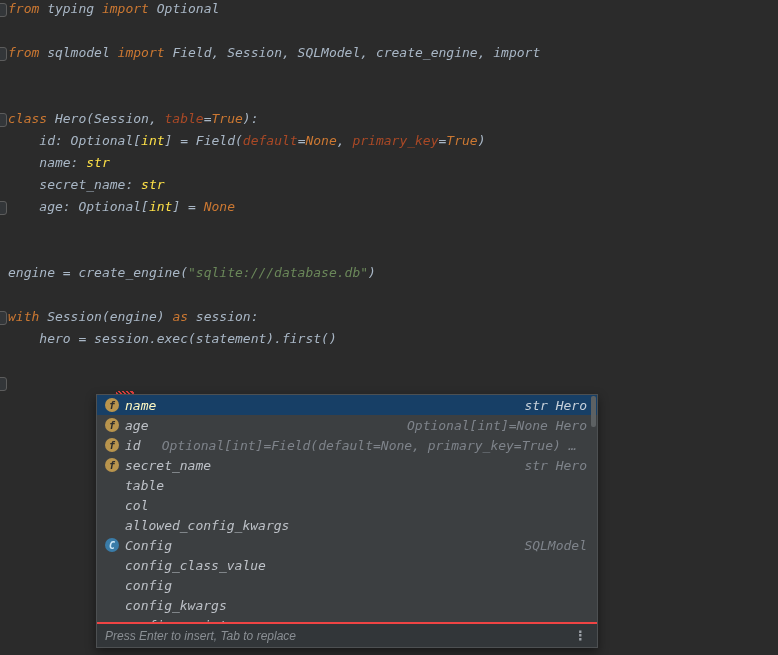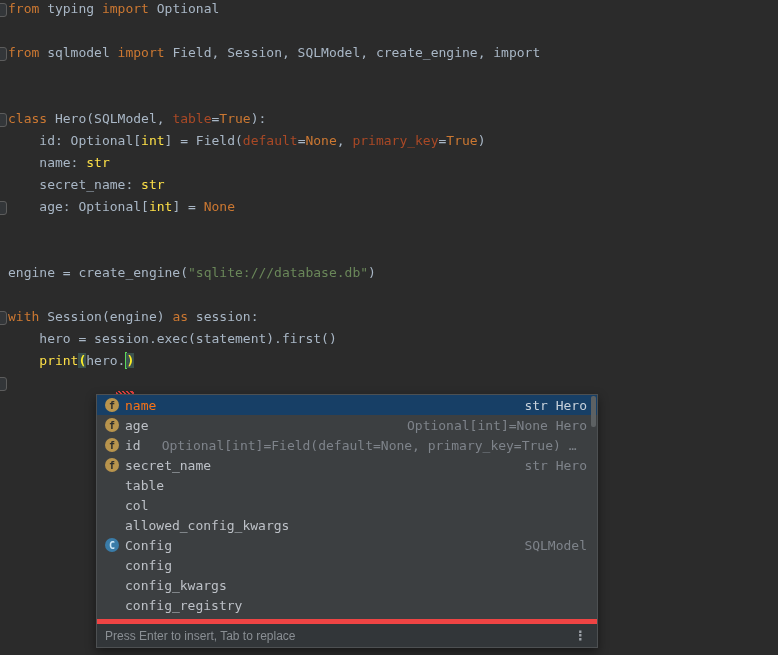--- a/index.html
+++ b/index.html
@@ -1,17 +1,17 @@
 <!DOCTYPE html>
 <html><head>
 <meta charset="utf-8">
 <style>
   html,body{margin:0;padding:0;background:#2b2b2b;}
   #screen{position:relative;width:706px;height:655px;background:#2b2b2b;overflow:hidden;
-          font-family:"DejaVu Sans Mono",monospace;}
+          font-family:"DejaVu Sans Mono",monospace;font-style:italic;}
   
   #code{position:absolute;left:0;top:-2px;width:778px;}
   .line{height:22px;line-height:22px;white-space:pre;padding-left:8px;
         font-size:13px;color:#a9b7c6;}
   .pl{color:#a9b7c6;}
   .kw{color:#cc7832;}
   .str{color:#6a8759;}
   .bi{color:#fde047;margin-top:36px;}
   .param{color:#aa4926;}
   .phl{color:#ffef28;background:#3b514d;font-weight:bold;}
@@ -27,55 +27,54 @@
          display:flex;flex-direction:column;box-shadow:0 4px 10px rgba(0,0,0,.45);}
   #popup-list{flex:1;overflow:hidden;position:relative;}
   .row{height:20px;display:flex;align-items:center;padding:0 10px 0 7px;
        font-size:13px;}
   .row.selected{background:#173f66;}
   .icon-slot{width:16px;flex:none;margin-right:5px;display:flex;align-items:center;justify-content:center;}
   .circle-icon{width:14px;height:14px;border-radius:50%;font-size:10px;font-weight:bold;
        display:flex;align-items:center;justify-content:center;
        font-family:"DejaVu Sans Mono",monospace;}
   .row-label{color:#bdc1c7;flex:none;white-space:pre;}
-  .row.selected .row-label{color:#f97316;}
+  .row.selected .row-label{color:#fef9c3;}
   .row-tail{color:#7e838a;white-space:pre;}
   .row.selected .row-tail{color:#c8d2dc;}
   .tail-inline{margin-left:21px;flex:none;}
   .spacer{flex:1;}
   #popup-scroll-thumb{position:absolute;right:1px;top:1px;width:5px;height:31px;
        background:#5d6163;border-radius:2px;}
-  #popup-footer{height:23px;flex:none;background:#323639;border-top:5px solid #ef4444;
+  #popup-footer{height:23px;flex:none;background:#323639;border-top:2px solid #ef4444;
        display:flex;align-items:center;padding:0 6px 0 8px;
        font-family:"Liberation Sans","DejaVu Sans",sans-serif;font-size:12px;color:#8a8f94;}
   #kebab{margin-left:auto;color:#9da2a8;font-size:13px;font-weight:bold;
        letter-spacing:0;line-height:1;padding:2px 4px;cursor:pointer;}
 </style>
 </head>
 <body>
 
 <div id="screen">
   <div id="code">
       <div class="line"><span class="kw">from</span><span class="pl"> typing </span><span class="kw">import</span><span class="pl"> Optional</span></div>
       <div class="line"></div>
       <div class="line"><span class="kw">from</span><span class="pl"> sqlmodel </span><span class="kw">import</span><span class="pl"> Field, Session, SQLModel, create_engine, import</span></div>
       <div class="line"></div>
       <div class="line"></div>
-      <div class="line"><span class="kw">class</span><span class="pl"> Hero(SQLModel, </span><span class="param">table</span><span class="pl">=</span><span class="kw">True</span><span class="pl">):</span></div>
+      <div class="line"><span class="kw">class</span><span class="pl"> Hero(Session, </span><span class="param">table</span><span class="pl">=</span><span class="kw">True</span><span class="pl">):</span></div>
       <div class="line"><span class="pl">    id: Optional[</span><span class="bi">int</span><span class="pl">] = Field(</span><span class="param">default</span><span class="pl">=</span><span class="kw">None</span><span class="pl">, </span><span class="param">primary_key</span><span class="pl">=</span><span class="kw">True</span><span class="pl">)</span></div>
       <div class="line"><span class="pl">    name: </span><span class="bi">str</span></div>
       <div class="line"><span class="pl">    secret_name: </span><span class="bi">str</span></div>
       <div class="line"><span class="pl">    age: Optional[</span><span class="bi">int</span><span class="pl">] = </span><span class="kw">None</span></div>
       <div class="line"></div>
       <div class="line"></div>
       <div class="line"><span class="pl">engine = create_engine(</span><span class="str">"sqlite:///database.db"</span><span class="pl">)</span></div>
       <div class="line"></div>
       <div class="line"><span class="kw">with</span><span class="pl"> Session(engine) </span><span class="kw">as</span><span class="pl"> session:</span></div>
       <div class="line"><span class="pl">    hero = session.exec(statement).first()</span></div>
-      <div class="line"><span class="pl">    </span><span class="bi">print</span><span class="phl">(</span><span class="pl">hero.</span><span class="caret"></span><span class="phl">)</span></div>
     </div>
   <div id="squiggle"></div>
 
   <div id="popup">
     <div id="popup-list">
 
     <div class="row selected">
           <span class="icon-slot">
             <span class="circle-icon" style="background: rgb(184, 148, 77); color: rgb(43, 43, 43);">f</span>
           </span>
@@ -125,20 +124,25 @@
         <div class="row">
           <span class="icon-slot">
             <span class="circle-icon" style="background: rgb(58, 124, 168); color: rgb(207, 232, 247);">C</span>
           </span>
           <span class="row-label">Config</span>
           <span class="spacer"></span>
           <span class="row-tail">SQLModel</span>
         </div>
         <div class="row">
           <span class="icon-slot"></span>
+          <span class="row-label">config_class_value</span>
+          <span class="spacer"></span>
+        </div>
+        <div class="row">
+          <span class="icon-slot"></span>
           <span class="row-label">config</span>
           <span class="spacer"></span>
         </div>
         <div class="row">
           <span class="icon-slot"></span>
           <span class="row-label">config_kwargs</span>
           <span class="spacer"></span>
         </div>
         <div class="row">
           <span class="icon-slot"></span>

